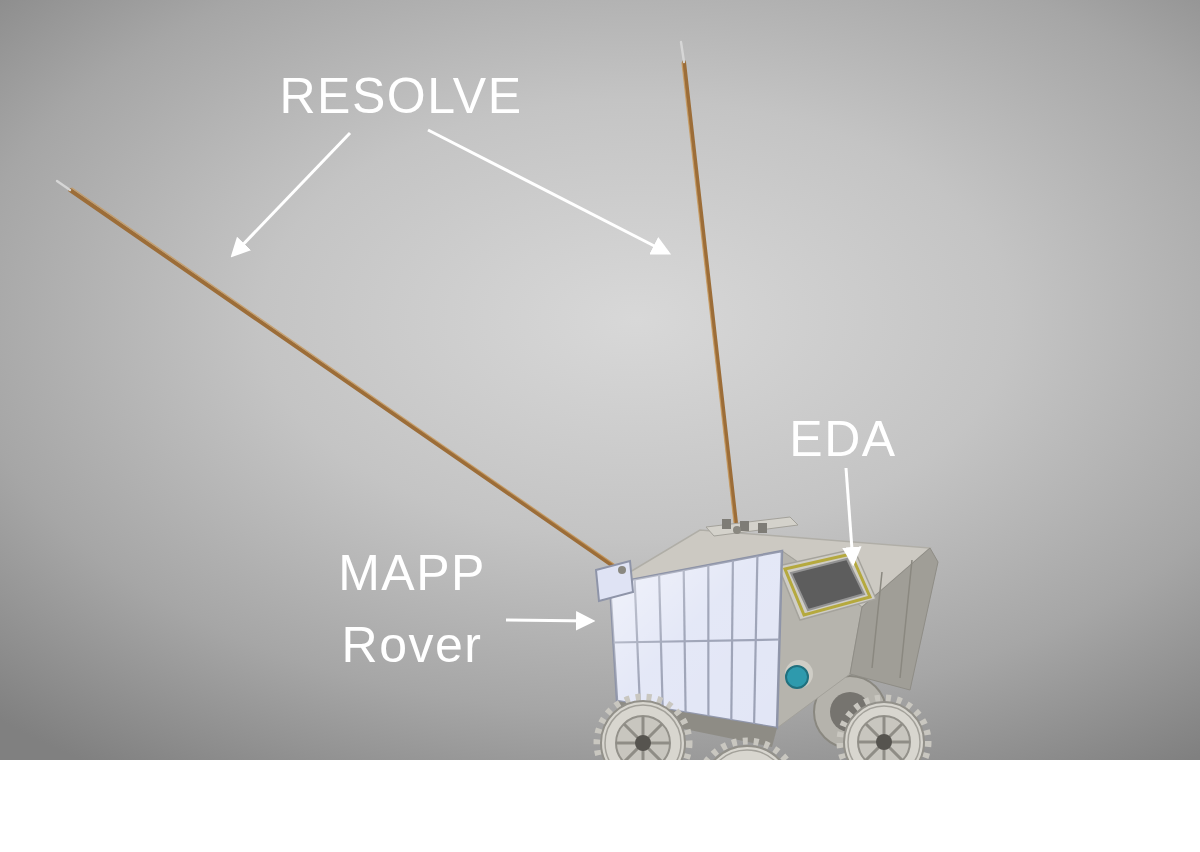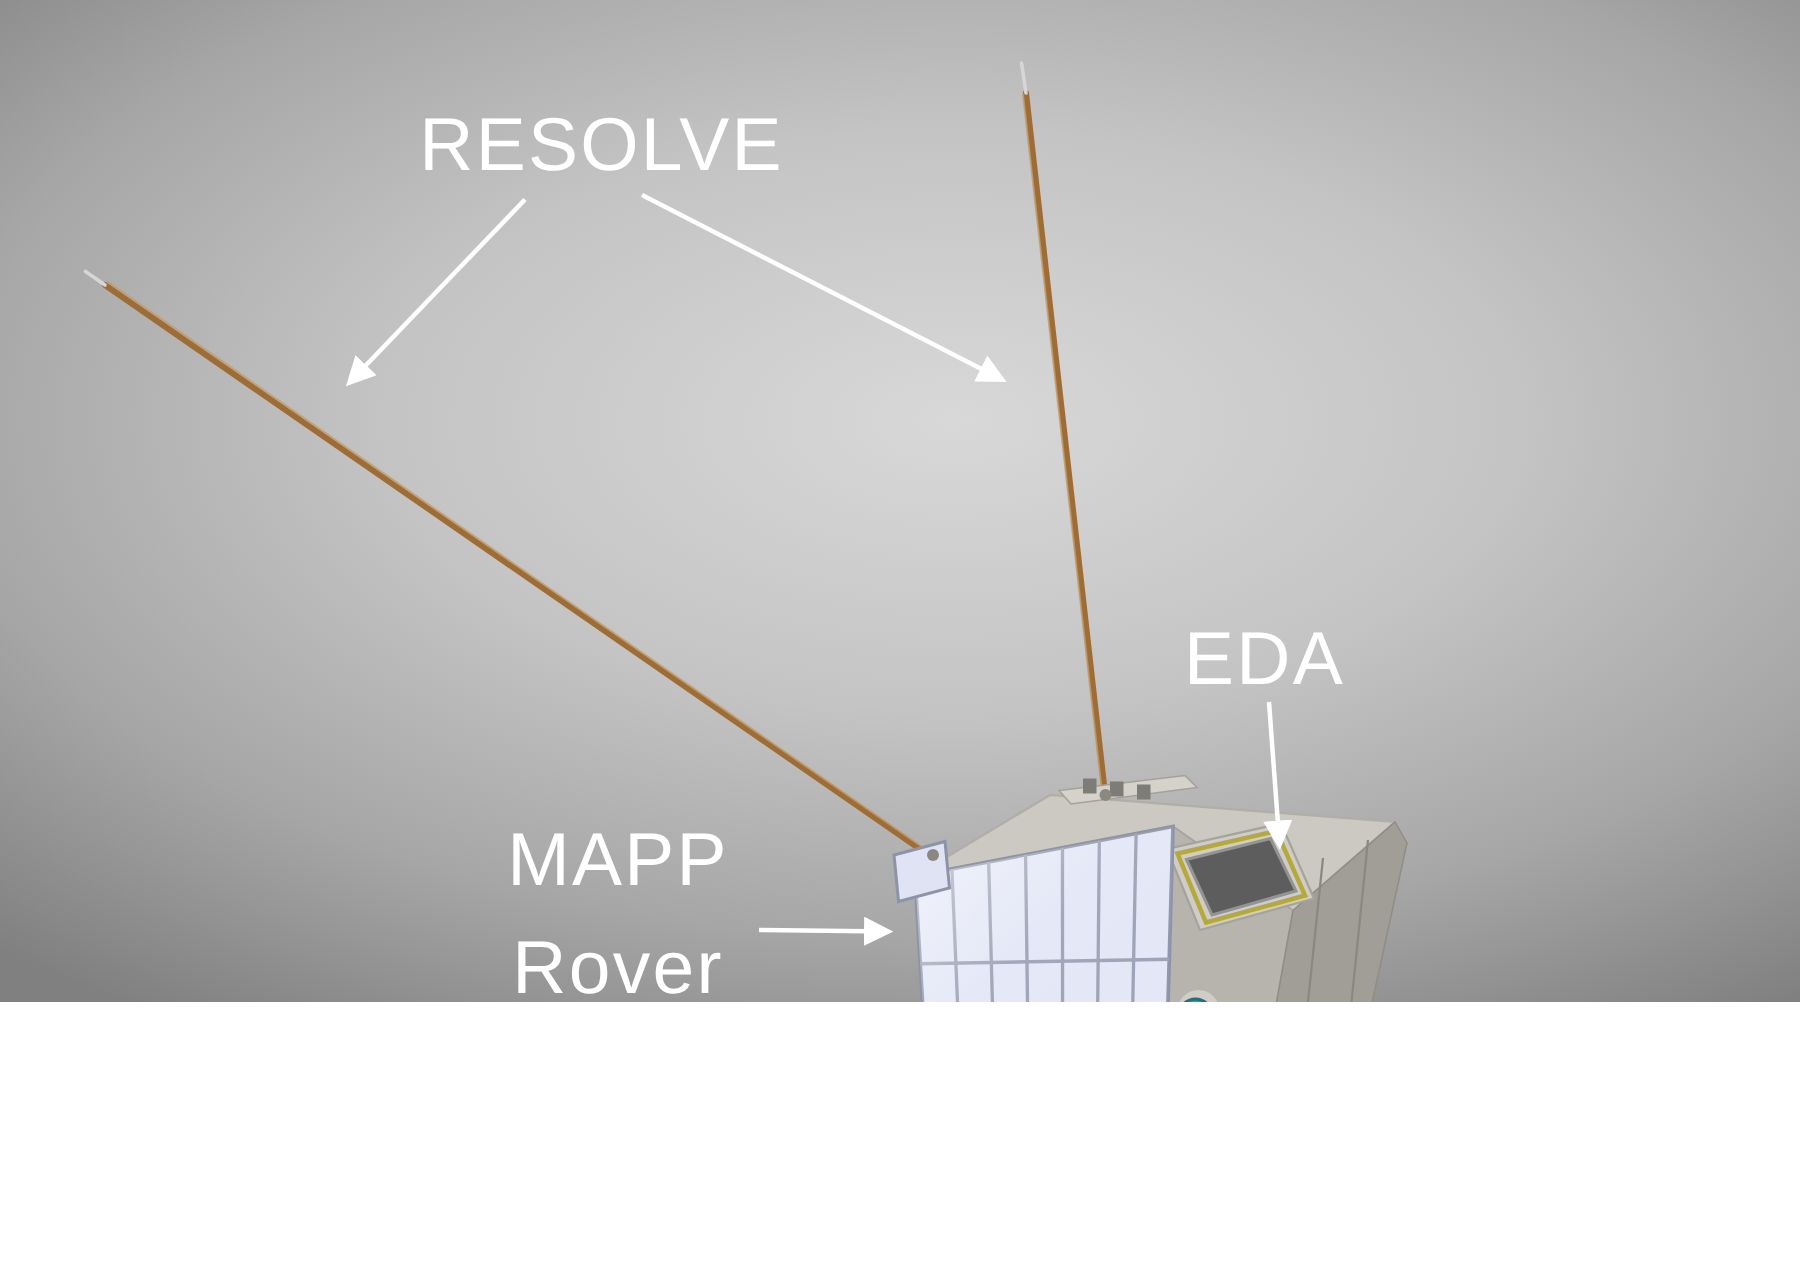--- a/index.html
+++ b/index.html
@@ -1,19 +1,19 @@
 <!DOCTYPE html>
 <html><head>
 <meta charset="utf-8">
 <style>
   html, body { margin: 0; padding: 0; }
   .stage {
     position: relative;
     width: 1200px;
-    height: 668px;
+    height: 760px;
     overflow: hidden;
     background: radial-gradient(ellipse 78% 72% at 53% 42%,
                 #d8d8d8 0%, #c4c4c4 40%, #a6a6a6 72%, #808080 100%);
     font-family: "Liberation Sans", sans-serif;
   }
   svg { display: block; }
   .anno-text {
     fill: #ffffff;
     font-family: "Liberation Sans", sans-serif;
     font-size: 50px;

